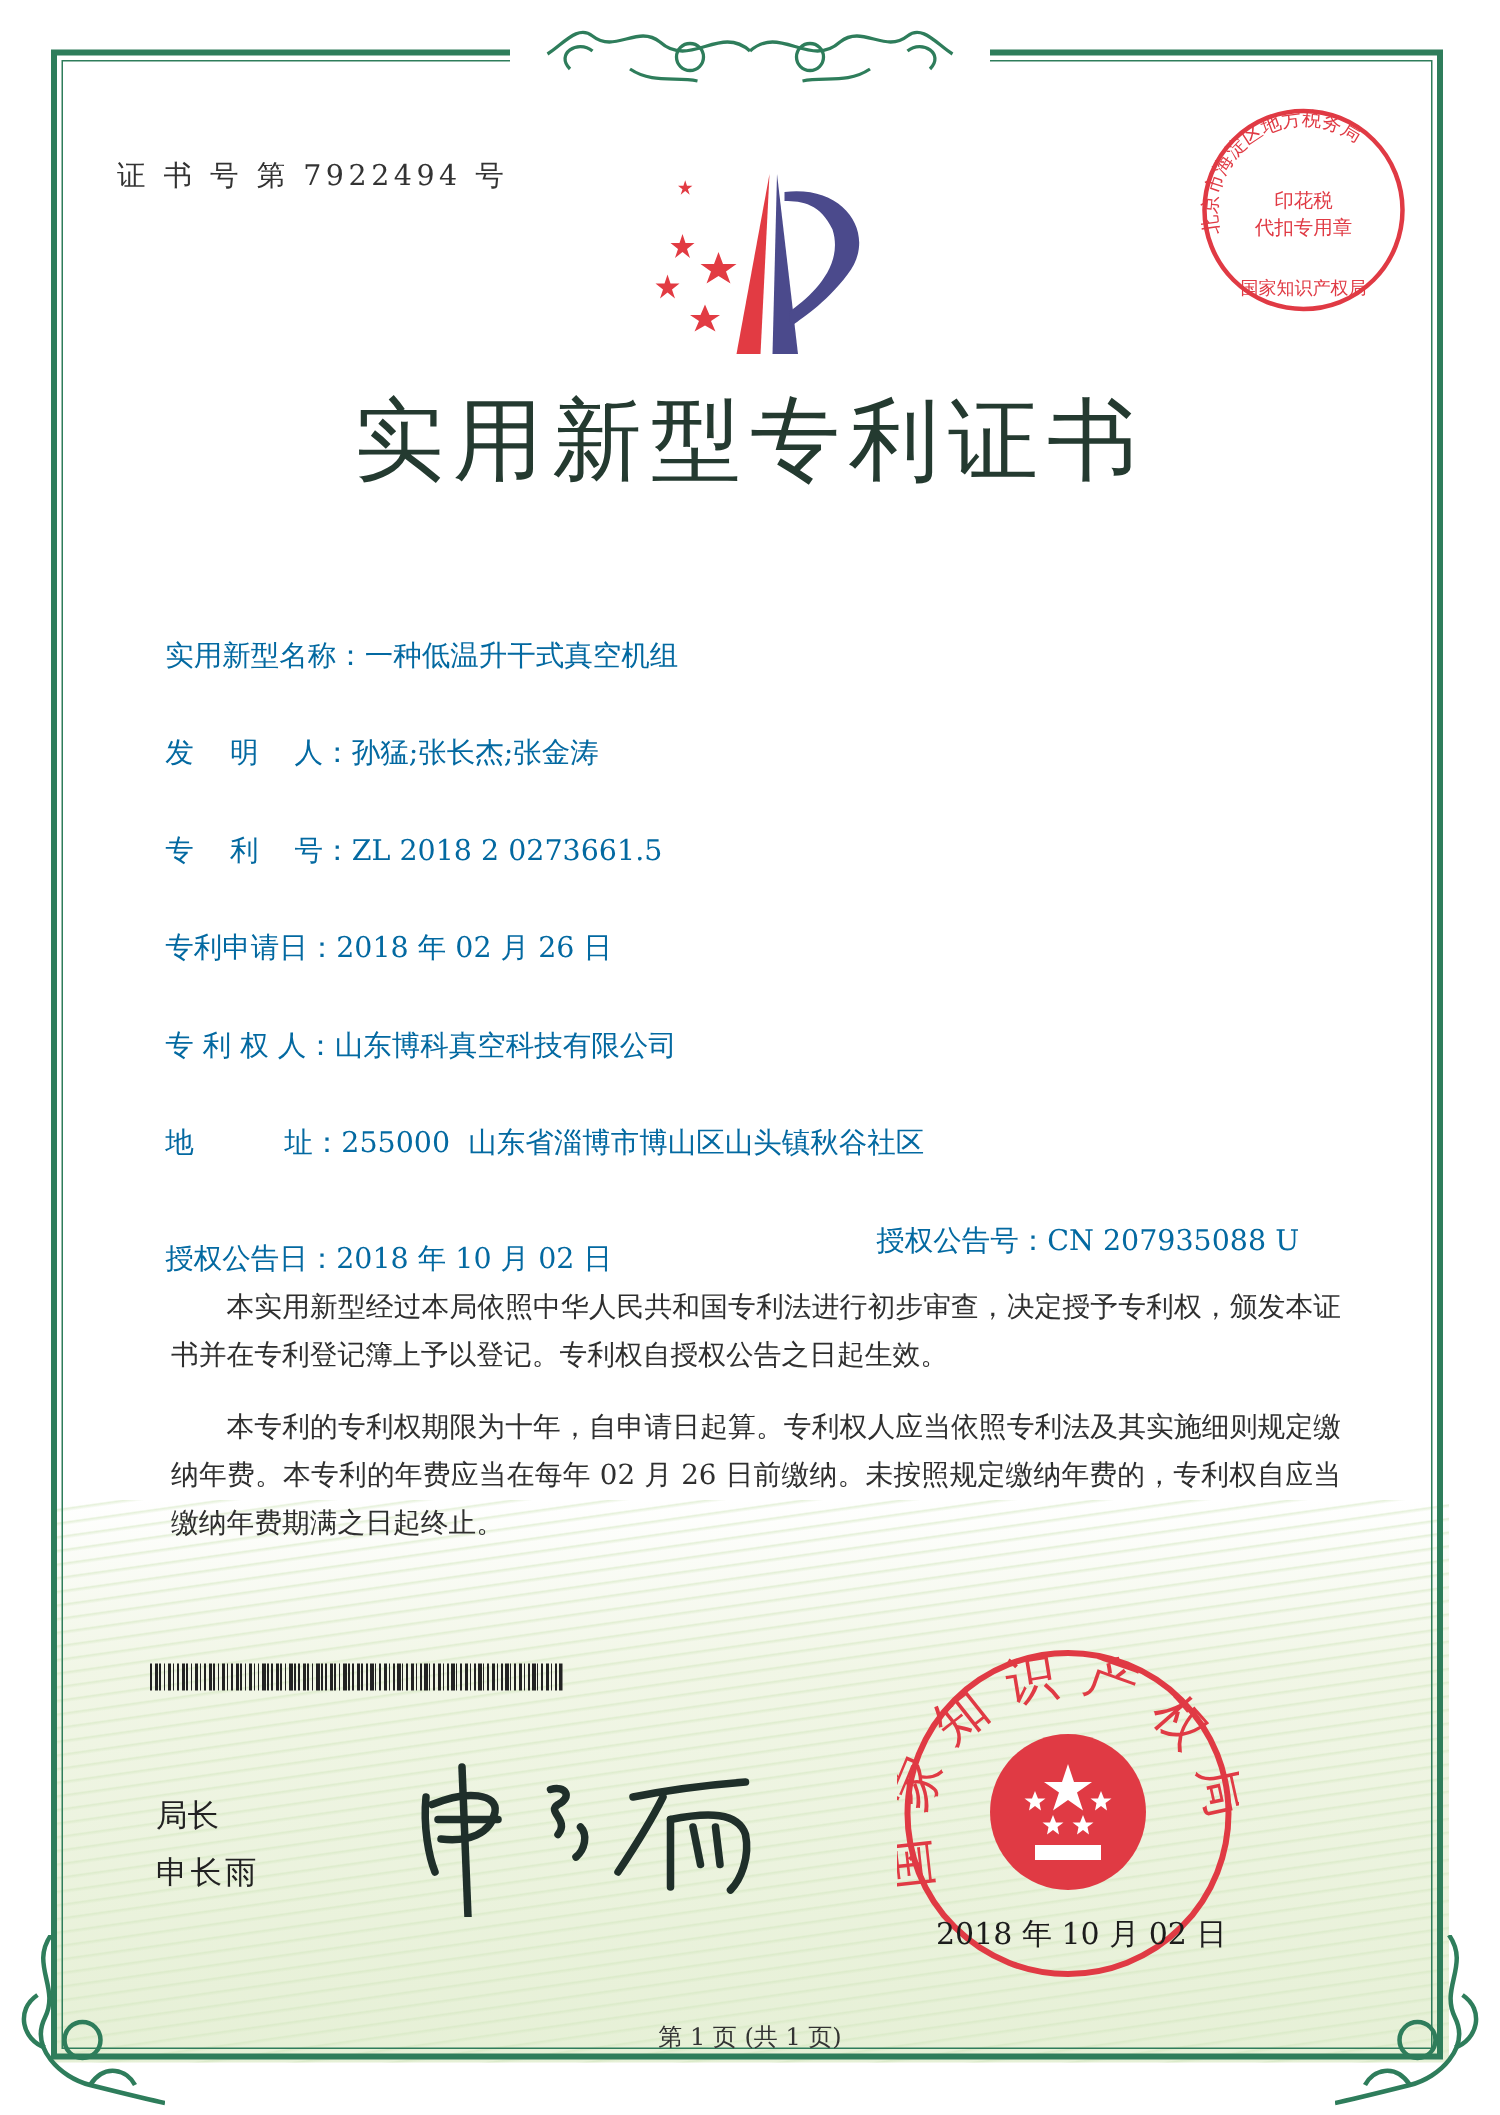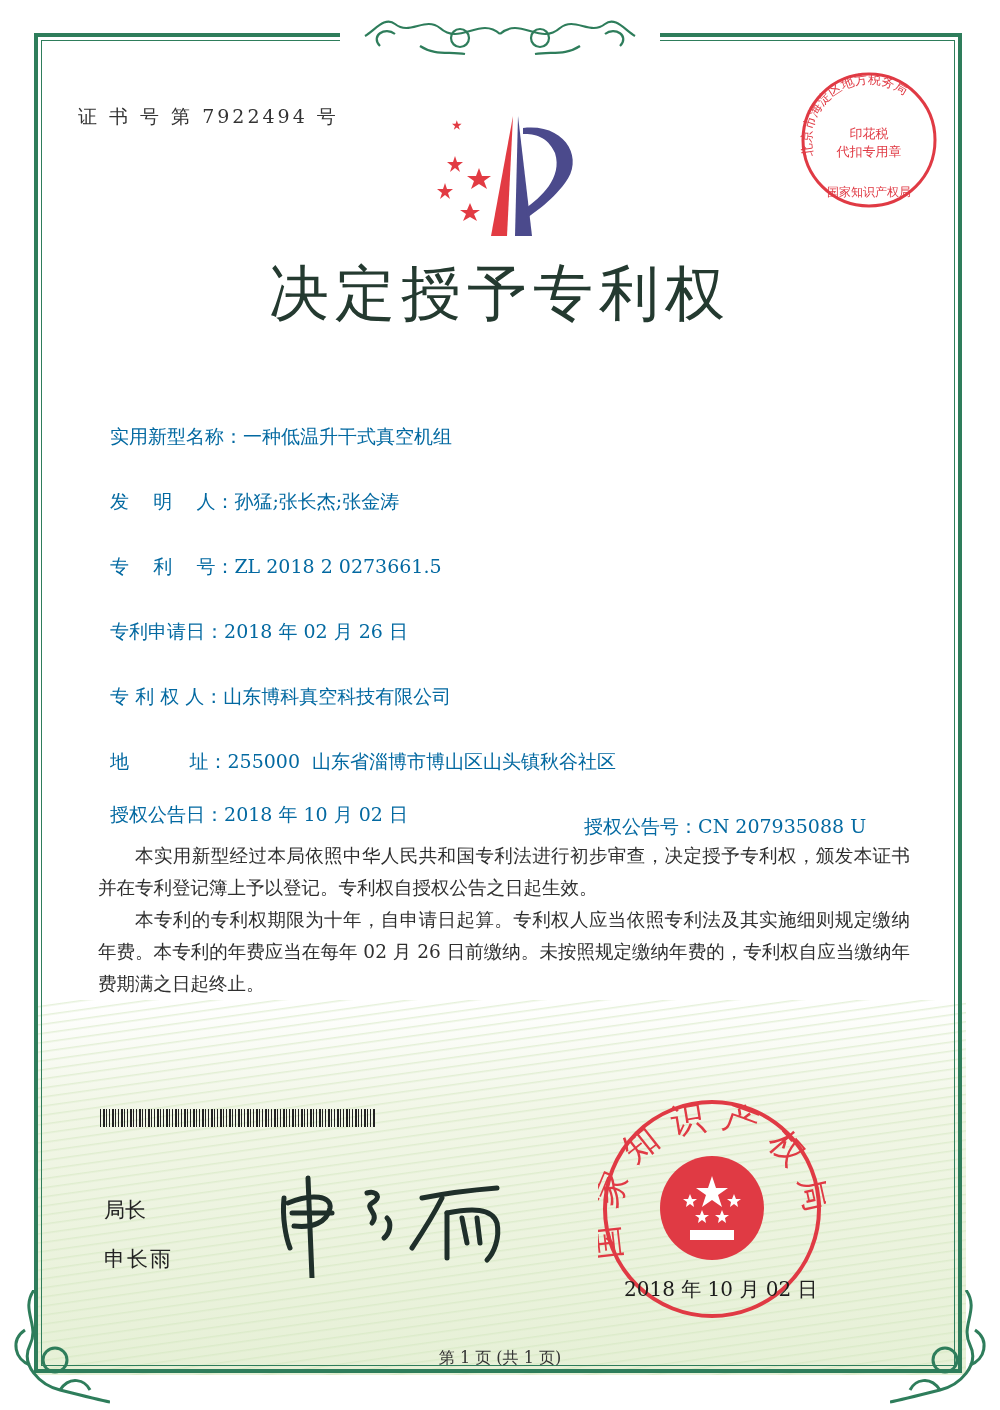--- a/index.html
+++ b/index.html
@@ -15,26 +15,26 @@
   .corner.bl { left:0; top:1290px; } .corner.br { left:890px; top:1290px; }
 
   .cert-no { position:absolute; left:78px; top:104px; font-size:19px; letter-spacing:3px; color:#333; }
   .logo { position:absolute; left:415px; top:108px; width:170px; height:130px; }
   .tax-seal { position:absolute; left:790px; top:70px; width:158px; height:140px; }
   .title { position:absolute; left:0; width:1000px; top:254px; text-align:center; font-size:60px; letter-spacing:6px; color:#243a30; font-weight:normal; }
 
   .field { position:absolute; left:98px; font-size:19px; color:#0369a1; white-space:pre; }
   .field .lbl { display:inline-block; }
   .body-text { position:absolute; left:98px; width:812px; font-size:18.5px; line-height:32px; color:#2f2f2f; }
-  .body-text p { margin:0; text-indent:2em; text-align:justify; }
+  .body-text p { margin:16px; text-indent:2em; text-align:justify; }
 
   .barcode { position:absolute; left:100px; top:1109px; width:275px; height:18px;
     background: repeating-linear-gradient(90deg,#222 0px,#222 1px,transparent 1px,transparent 3px,#222 3px,#222 5px,transparent 5px,transparent 6px,#222 6px,#222 7px,transparent 7px,transparent 9px); }
   .director-title { position:absolute; left:104px; top:1196px; font-family:"DejaVu Sans","Liberation Sans",sans-serif; font-size:21px; color:#222; }
-  .director-name { position:absolute; left:104px; top:1234px; font-family:"DejaVu Sans","Liberation Sans",sans-serif; font-size:21px; color:#222; letter-spacing:2px;margin-top:11px;}
+  .director-name { position:absolute; left:104px; top:1234px; font-family:"DejaVu Sans","Liberation Sans",sans-serif; font-size:21px; color:#222; letter-spacing:2px;}
   .signature { position:absolute; left:272px; top:1168px; width:240px; height:110px; }
   .cnipa-seal { position:absolute; left:598px; top:1098px; width:228px; height:222px; }
   .issue-date { position:absolute; left:624px; top:1276px; font-size:20px; color:#1c1c1c; }
   .page-no { position:absolute; left:0; width:1000px; top:1348px; text-align:center; font-size:16px; color:#333; }
 </style>
 </head>
 <body>
 
 <div class="bg-wave"></div>
 <div class="frame-outer"></div>
@@ -91,41 +91,41 @@
       <path id="sealarc" d="M24 90 A58 58 0 1 1 134 90"></path>
     </defs>
   <text font-size="13" fill="#e03a44" font-family="DejaVu Serif, serif">
     <textPath href="#sealarc" startOffset="2%">北京市海淀区地方税务局</textPath>
   </text>
   <text x="79" y="68" font-size="13" fill="#e03a44" text-anchor="middle" font-family="DejaVu Serif, serif">印花税</text>
   <text x="79" y="86" font-size="13" fill="#e03a44" text-anchor="middle" font-family="DejaVu Serif, serif">代扣专用章</text>
   <text x="79" y="126" font-size="12" fill="#e03a44" text-anchor="middle" font-family="DejaVu Serif, serif">国家知识产权局</text>
 </svg>
 
-<div class="title">决定授予专利权</div>
+<div class="title">实用新型专利证书</div>
 
 <div class="field" style="top:402px">
   <span class="lbl">实用新型名称：</span><span>一种低温升干式真空机组</span>
 </div>
 <div class="field" style="top:467px">
   <span class="lbl">发    明    人：</span><span>孙猛;张长杰;张金涛</span>
 </div>
 <div class="field" style="top:532px">
   <span class="lbl">专    利    号：</span><span>ZL 2018 2 0273661.5</span>
 </div>
 <div class="field" style="top:597px">
   <span class="lbl">专利申请日：</span><span>2018 年 02 月 26 日</span>
 </div>
 <div class="field" style="top:662px">
   <span class="lbl">专 利 权 人：</span><span>山东博科真空科技有限公司</span>
 </div>
 <div class="field" style="top:727px">
   <span class="lbl">地          址：</span><span>255000  山东省淄博市博山区山头镇秋谷社区</span>
 </div>
-<div class="field" style="top:780px">
+<div class="field" style="top:804px">
   <span class="lbl">授权公告日：</span><span>2018 年 10 月 02 日</span>
 </div>
 <div class="field" style="top:792px; left:572px">
   <span class="lbl">授权公告号：</span><span>CN 207935088 U</span>
 </div>
 
 <div class="body-text" style="top:840px">
   <p>本实用新型经过本局依照中华人民共和国专利法进行初步审查，决定授予专利权，颁发本证书并在专利登记簿上予以登记。专利权自授权公告之日起生效。</p>
   <p>本专利的专利权期限为十年，自申请日起算。专利权人应当依照专利法及其实施细则规定缴纳年费。本专利的年费应当在每年 02 月 26 日前缴纳。未按照规定缴纳年费的，专利权自应当缴纳年费期满之日起终止。</p>
 </div>

